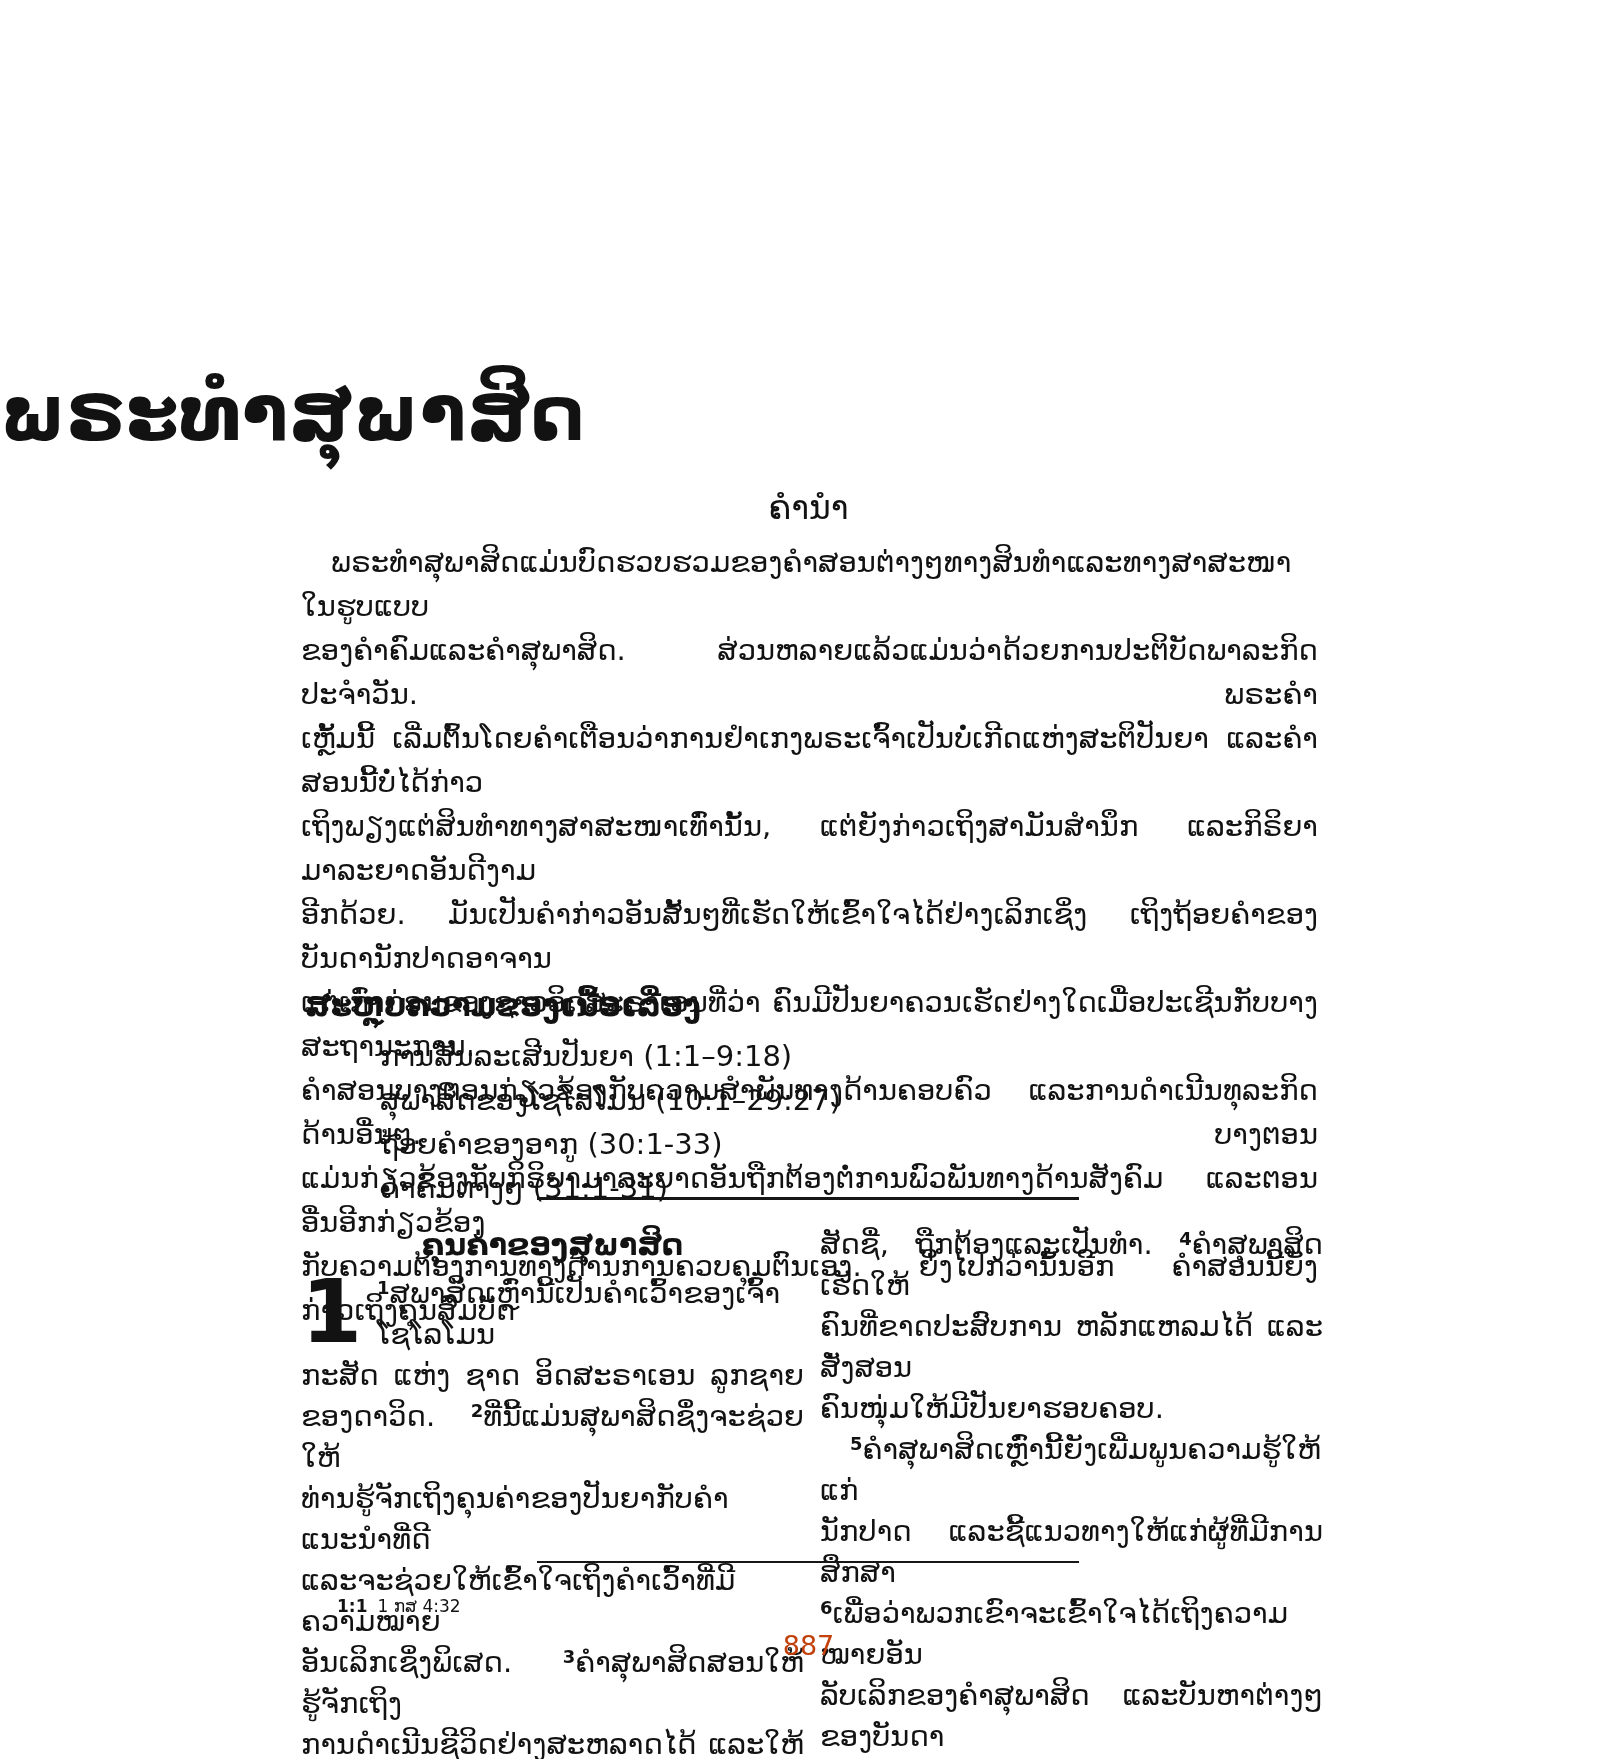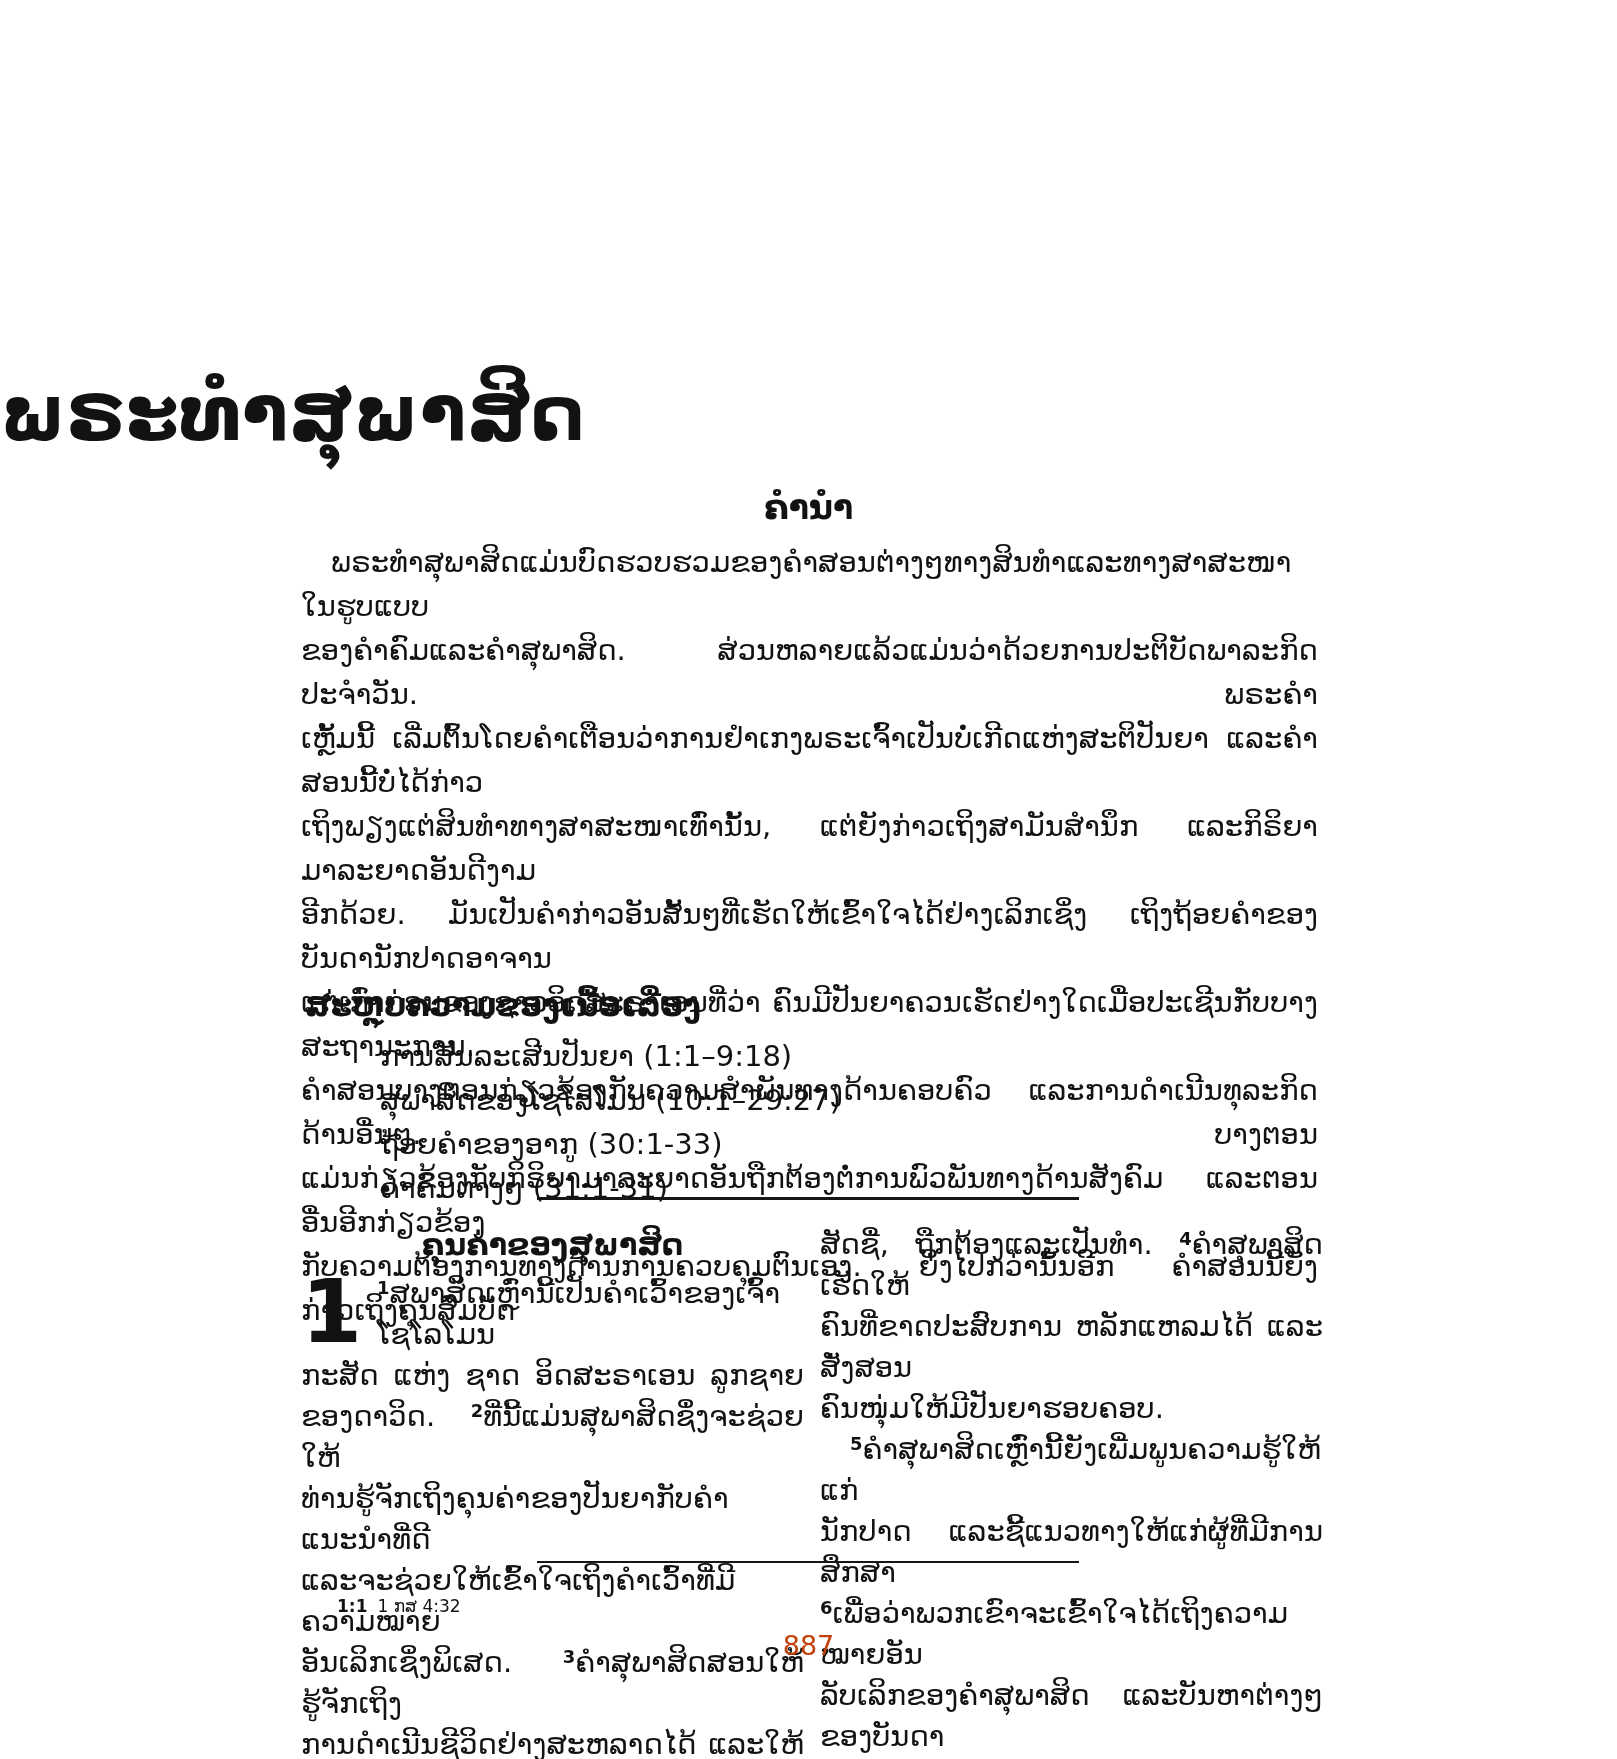--- a/index.html
+++ b/index.html
@@ -24,21 +24,21 @@
     letter-spacing: 1px;
   }
   .intro-heading {
     position: absolute;
     left: 0; top: 486px;
     width: 100%;
     margin: 0;
     text-align: center;
     font-size: 33px;
     line-height: 44px;
-    font-weight: 700;
+    font-weight: 400;
   }
   .intro-block {
     position: absolute;
     left: 301px; top: 540px;
     width: 1017px;
     font-size: 29px;
     line-height: 44px;
   }
   .outline-heading {
     position: absolute;

